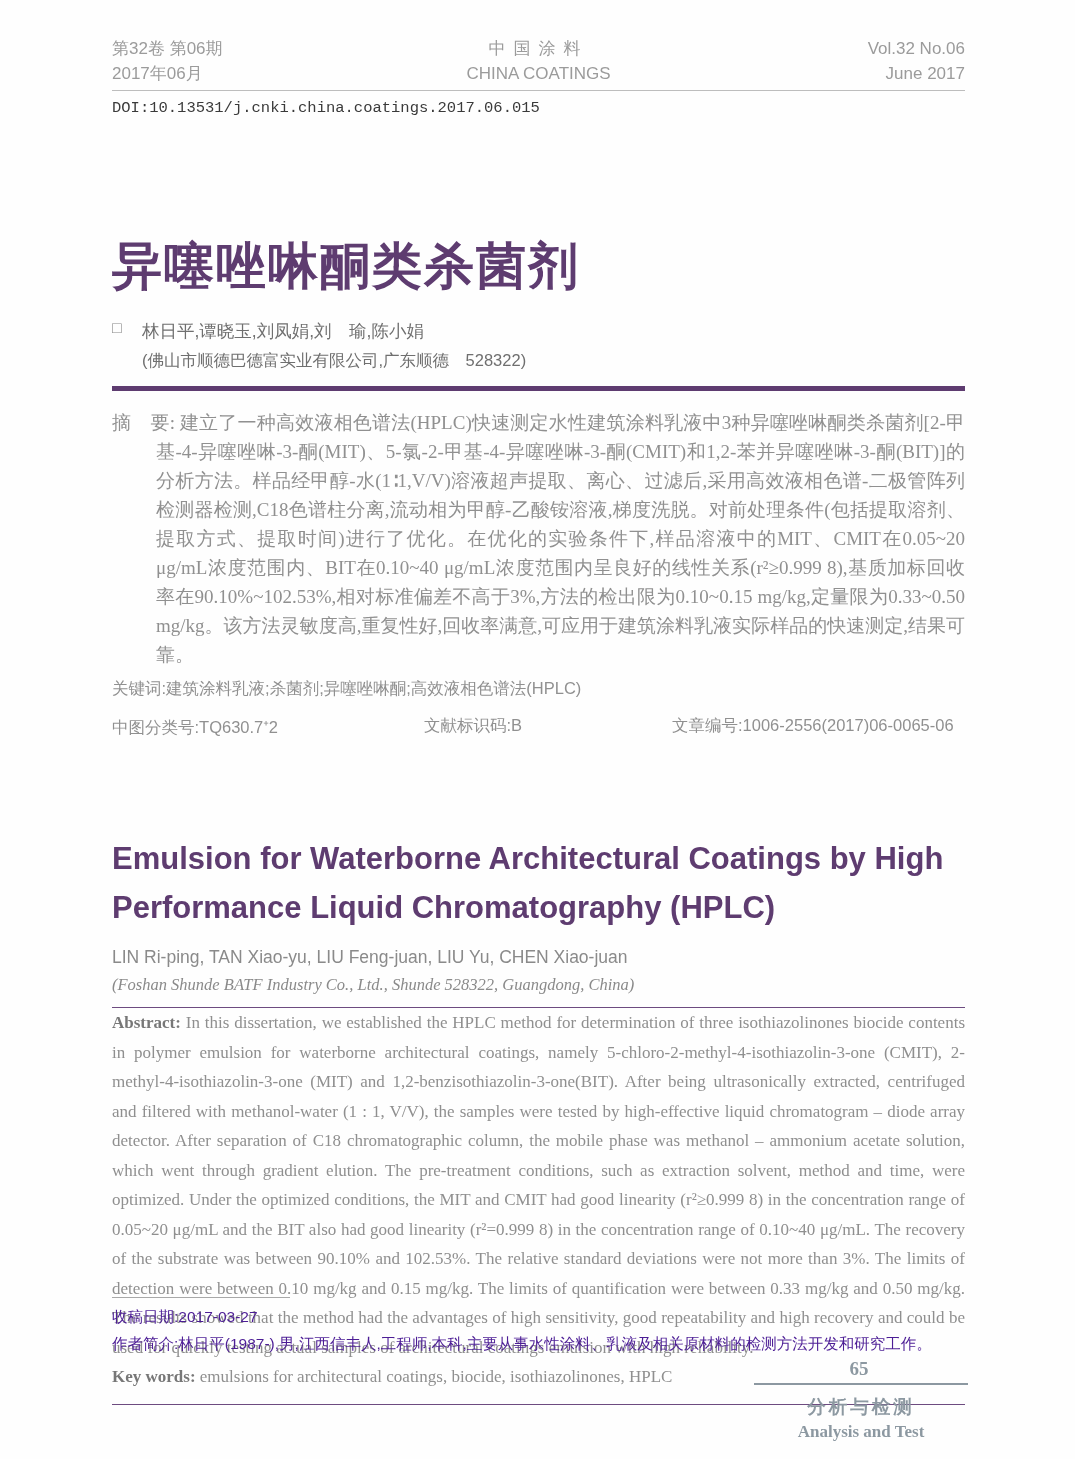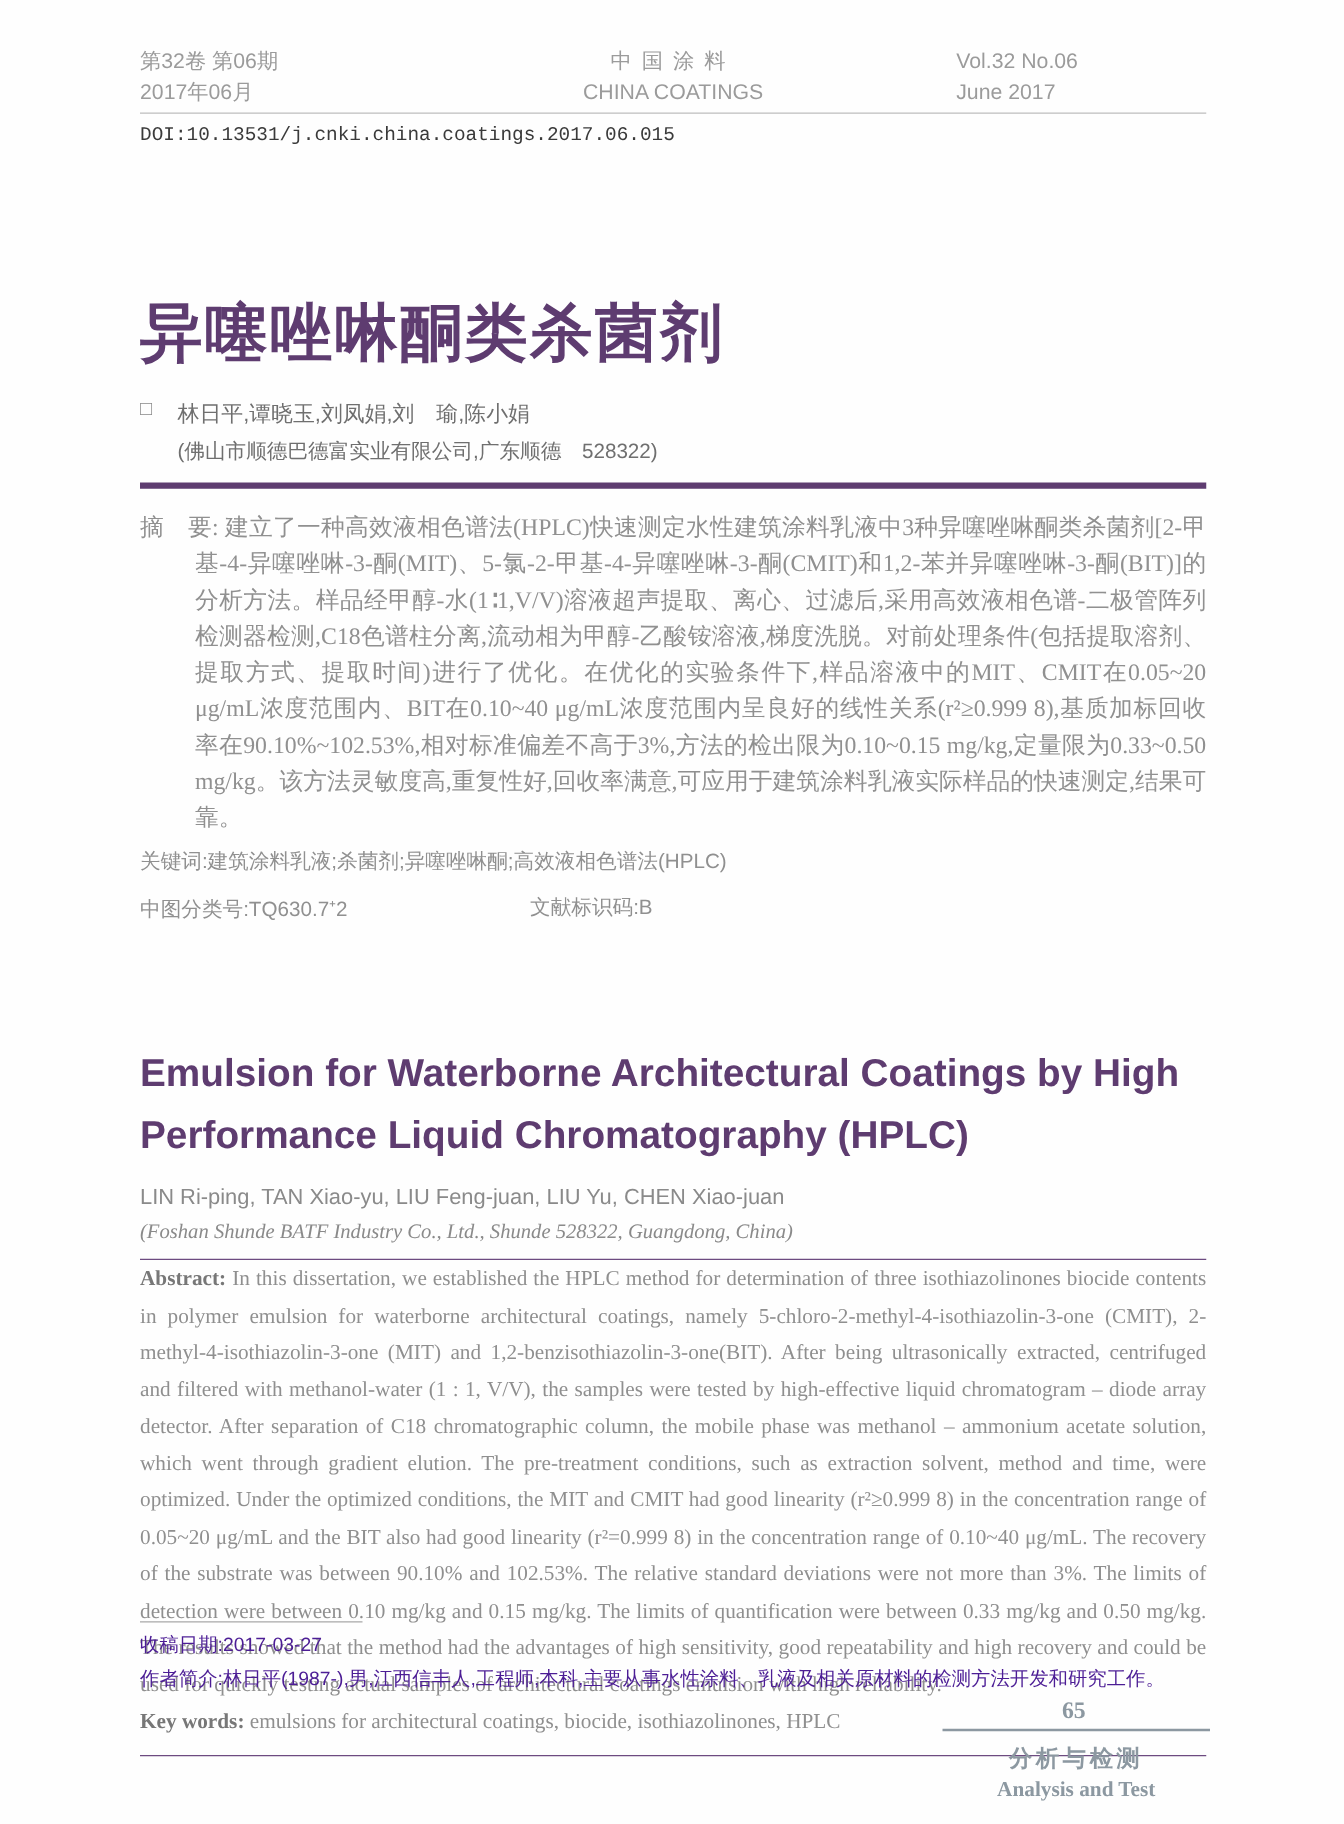--- a/index.html
+++ b/index.html
@@ -8,21 +8,21 @@
     width:1075px; height:1459px; position:relative; overflow:hidden;
     background:#fefefe;
     font-family:"Liberation Sans", sans-serif;
   }
   .content { padding:36px 110px 0 112px; }
 
   
   .hdr-row { display:flex; justify-content:space-between; align-items:flex-end;
              color:#9b9b9b; font-size:17px; line-height:25px; }
   .hdr-left, .hdr-right { width:200px; }
-  .hdr-right { text-align:left; }
+  .hdr-right { text-align:right; }
   .hdr-center { text-align:center; }
   .hdr-zh { letter-spacing:8px; }
   .hdr-rule { border-bottom:1.5px solid #bdbdbd; margin-top:4px; }
   .doi { font-family:Liberation Mono, monospace; color:#3a3a3a; font-size:15.5px; margin-top:8px; }
 
   
   .title-zh { color:#5e3c70; font-size:50px; line-height:66px; font-weight:800;
               letter-spacing:2px; margin-top:50px; font-family:"Liberation Sans", sans-serif; }
   .authors-zh { margin-top:20px; color:#6f6f6f; font-size:17.5px; position:relative; padding-left:30px; }
   .author-marker { position:absolute; left:0; top:0; color:#8a8a8a; font-size:16px; }
@@ -110,20 +110,21 @@
 
     <p class="zh-abs">
       <span>摘　要:</span>
       <span>建立了一种高效液相色谱法(HPLC)快速测定水性建筑涂料乳液中3种异噻唑啉酮类杀菌剂[2-甲基-4-异噻唑啉-3-酮(MIT)、5-氯-2-甲基-4-异噻唑啉-3-酮(CMIT)和1,2-苯并异噻唑啉-3-酮(BIT)]的分析方法。样品经甲醇-水(1∶1,V/V)溶液超声提取、离心、过滤后,采用高效液相色谱-二极管阵列检测器检测,C18色谱柱分离,流动相为甲醇-乙酸铵溶液,梯度洗脱。对前处理条件(包括提取溶剂、提取方式、提取时间)进行了优化。在优化的实验条件下,样品溶液中的MIT、CMIT在0.05~20 μg/mL浓度范围内、BIT在0.10~40 μg/mL浓度范围内呈良好的线性关系(r²≥0.999 8),基质加标回收率在90.10%~102.53%,相对标准偏差不高于3%,方法的检出限为0.10~0.15 mg/kg,定量限为0.33~0.50 mg/kg。该方法灵敏度高,重复性好,回收率满意,可应用于建筑涂料乳液实际样品的快速测定,结果可靠。</span>
     </p>
     <p class="kw-line">关键词:建筑涂料乳液;杀菌剂;异噻唑啉酮;高效液相色谱法(HPLC)</p>
 
     <div class="clc-row">
       <span class="clc">中图分类号:TQ630.7⁺2</span>
       <span class="doccode">文献标识码:B</span>
+      <span>文章编号:1006-2556(2017)06-0065-06</span>
     </div>
 
     <h2 class="title-en">
       <br>
       <span>Emulsion for Waterborne Architectural Coatings by High</span><br>
       <span>Performance Liquid Chromatography (HPLC)</span>
     </h2>
     <div class="authors-en">LIN Ri-ping, TAN Xiao-yu, LIU Feng-juan, LIU Yu, CHEN Xiao-juan</div>
     <div class="affil-en">(Foshan Shunde BATF Industry Co., Ltd., Shunde 528322, Guangdong, China)</div>
 

